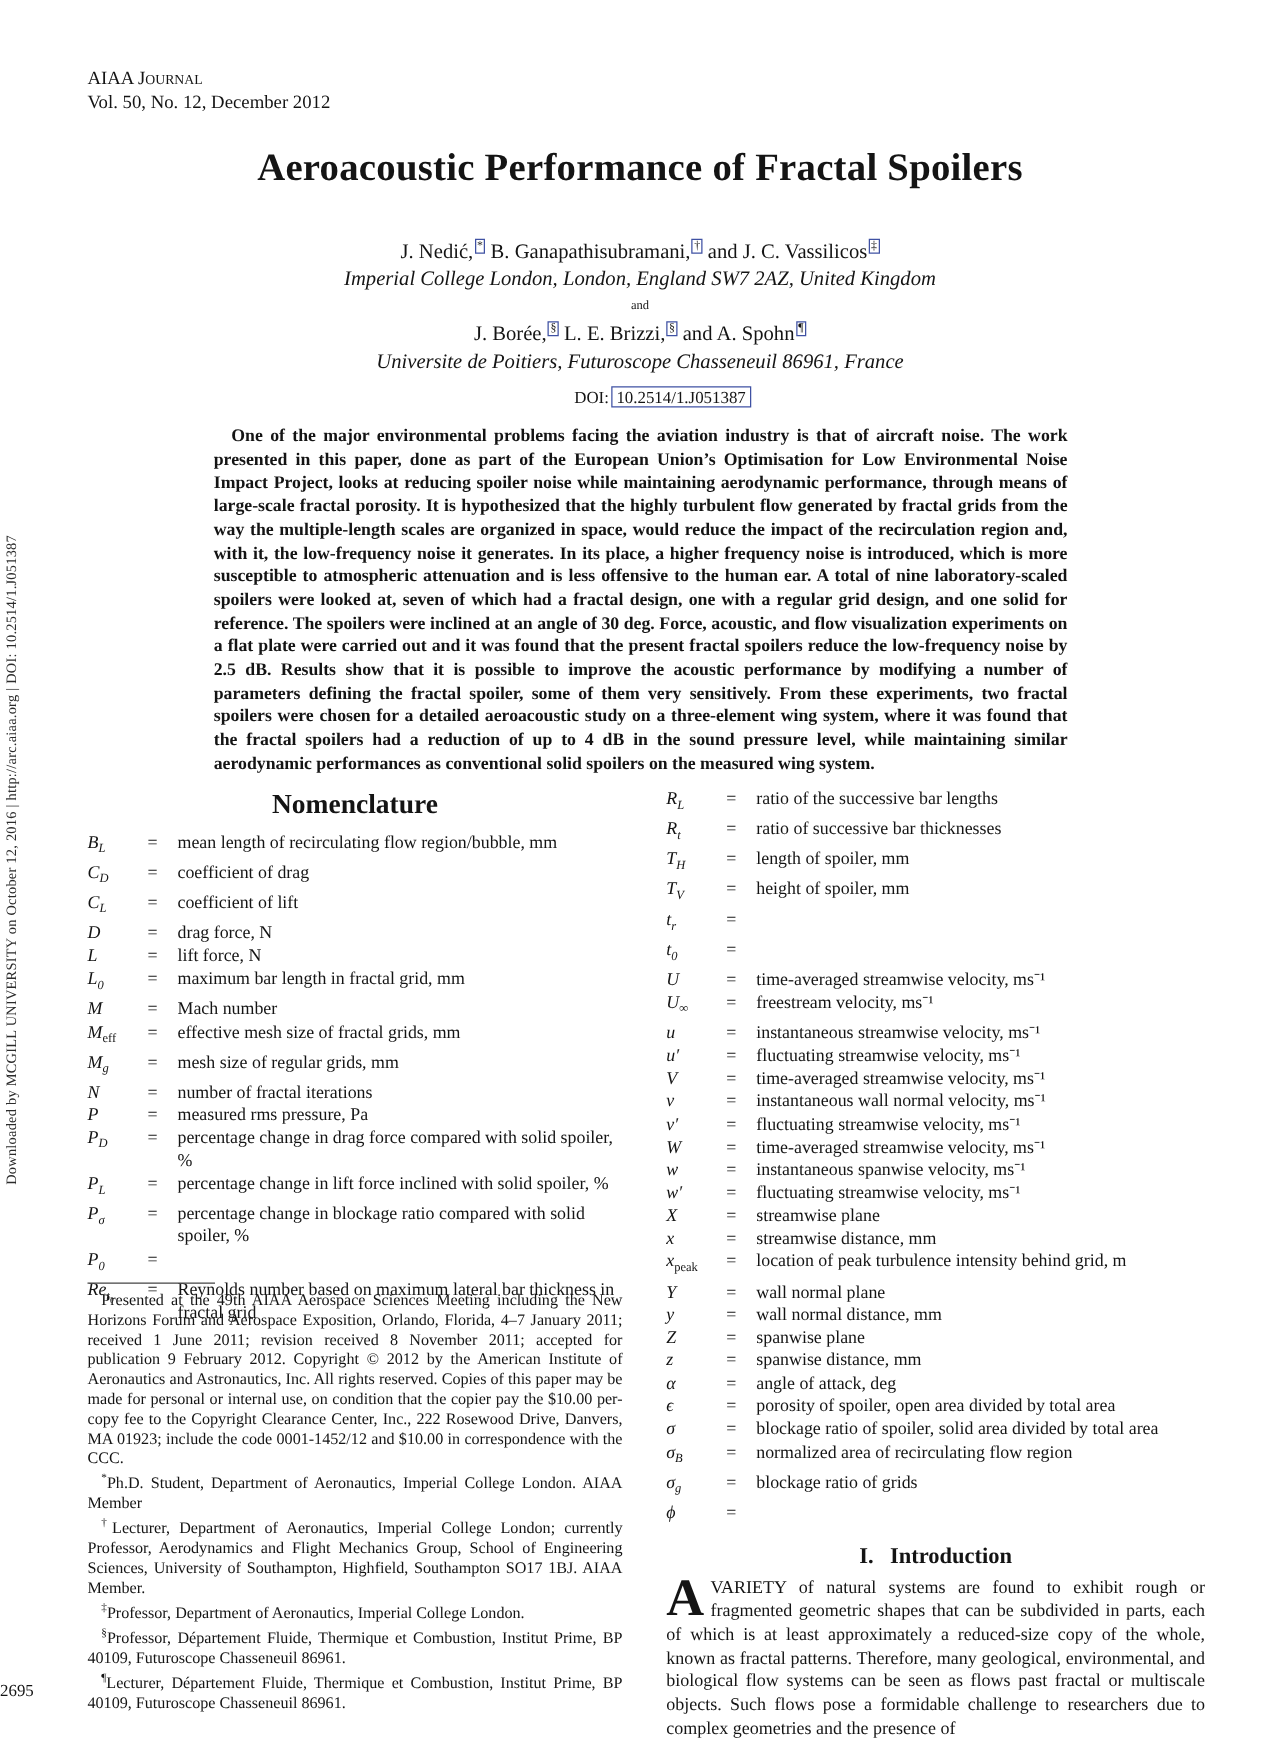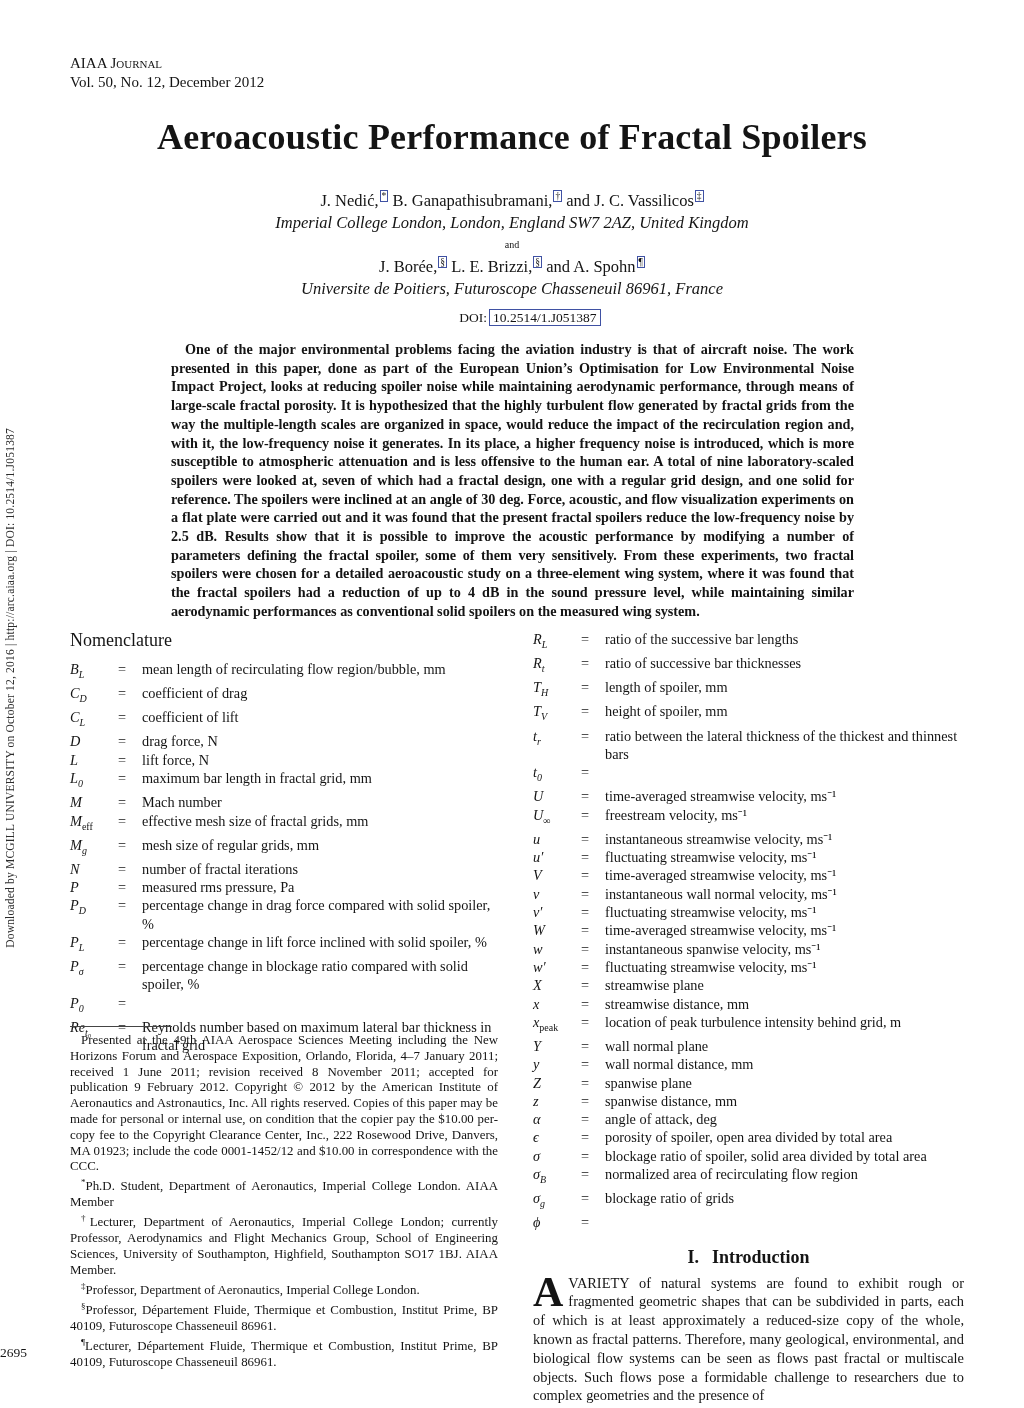--- a/index.html
+++ b/index.html
@@ -9,39 +9,39 @@
   .sidebar-vertical{
     position:absolute;left:4px;top:428px;
     writing-mode:vertical-rl;transform:rotate(180deg);
     font-size:11.5px;letter-spacing:.2px;color:#2b2b2b;white-space:nowrap;
   }
 
   .header{position:absolute;left:70px;top:54px;font-size:15px;line-height:19px;}
   .j-sc{font-variant:small-caps;}
 
   .paper-title{position:absolute;left:0;top:116px;width:100%;margin:0;
-    text-align:center;font-size:36px;font-weight:bold;letter-spacing:.2px;}
+    text-align:center;font-size:31px;font-weight:bold;letter-spacing:.2px;}
 
   .authors{position:absolute;left:0;top:190px;width:100%;text-align:center;
     font-size:16.5px;line-height:22px;}
   .affil{font-style:italic;}
   .and-label{font-size:10px;}
   .mark{display:inline-block;border:1px solid #3f51a3;font-size:9.5px;line-height:10px;
     padding:0 1px;vertical-align:7px;margin-left:1px;font-style:normal;}
   .doi-line{margin-top:7px;font-size:13.5px;padding-left:36px;}
   .doi-box{border:1px solid #3f51a3;padding:0 3px;margin-left:2px;}
 
   .abstract{position:absolute;left:171px;top:340px;width:683px;margin:0;
     font-size:14.2px;line-height:18.7px;font-weight:bold;text-align:justify;
     text-indent:14px;}
 
   .col{position:absolute;top:630px;}
   .col-left{left:70px;width:428px;}
   .col-right{left:533px;width:431px;}
-  .section-heading{margin:0 0 9px 0;text-align:left;font-size:18px;font-weight:normal;}
+  .section-heading{margin:0 0 9px 0;text-align:center;font-size:22px;font-weight:bold;}
 
   .nom-row{display:flex;font-size:14.3px;line-height:18.3px;}
   .nom-sym{width:48px;flex:none;}
   .nom-sym i{font-family:"Liberation Serif", serif;}
   .nom-sym sub{font-size:10px;font-style:italic;}
   .nom-sym sub.roman{font-style:normal;}
   .nom-eq{width:24px;flex:none;}
   .nom-desc{flex:1;}
 
   .footnotes{position:absolute;left:70px;top:1026px;width:428px;}
@@ -182,21 +182,20 @@
         <span class="nom-desc">length of spoiler, mm</span>
       </div>
       <div class="nom-row">
         <span class="nom-sym"><i>T</i><sub>V</sub></span>
         <span class="nom-eq">=</span>
         <span class="nom-desc">height of spoiler, mm</span>
       </div>
       <div class="nom-row">
         <span class="nom-sym"><i>t</i><sub>r</sub></span>
         <span class="nom-eq">=</span>
-        <span class="nom-desc">ratio between the lateral thickness of the thickest and thinnest bars</span>
       </div>
       <div class="nom-row">
         <span class="nom-sym"><i>t</i><sub>0</sub></span>
         <span class="nom-eq">=</span>
       </div>
       <div class="nom-row">
         <span class="nom-sym"><i>U</i></span>
         <span class="nom-eq">=</span>
         <span class="nom-desc">time-averaged streamwise velocity, ms⁻¹</span>
       </div>

